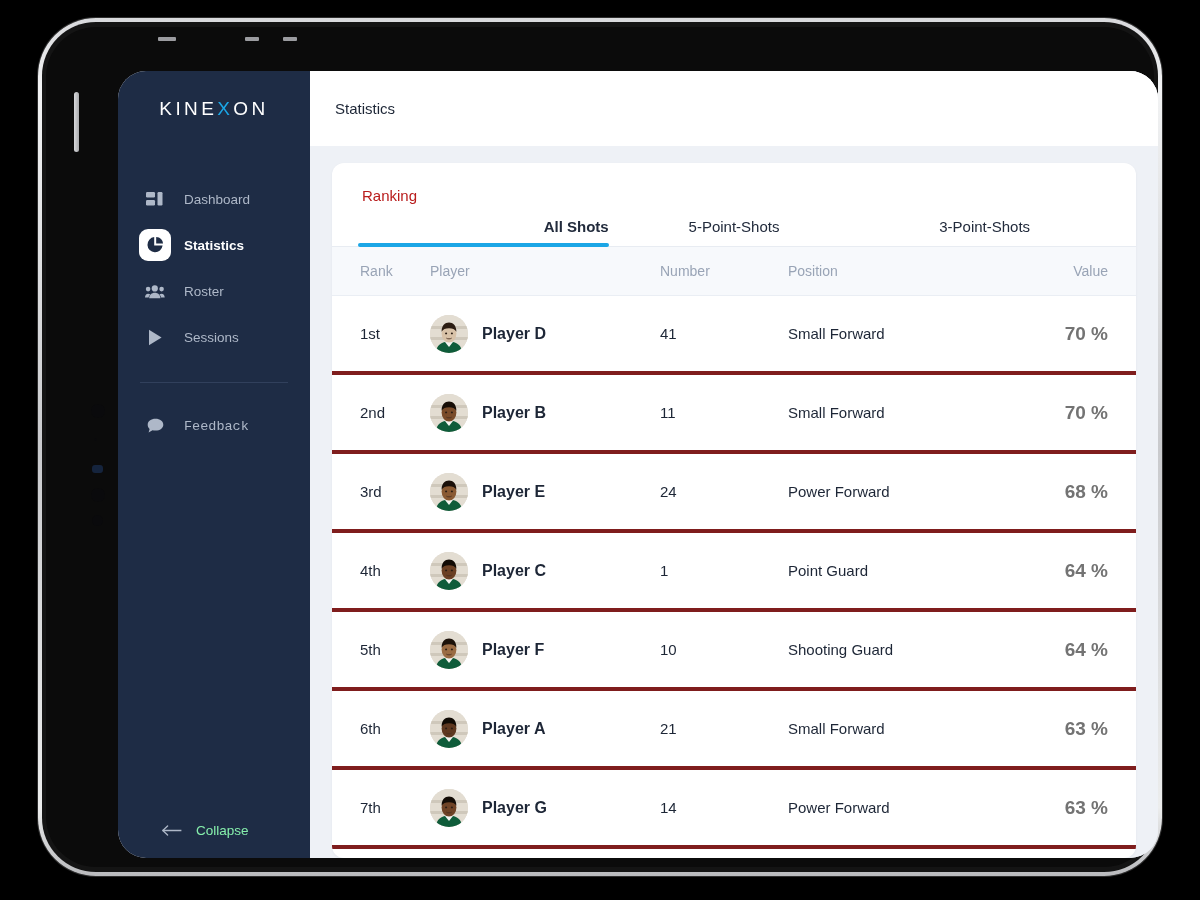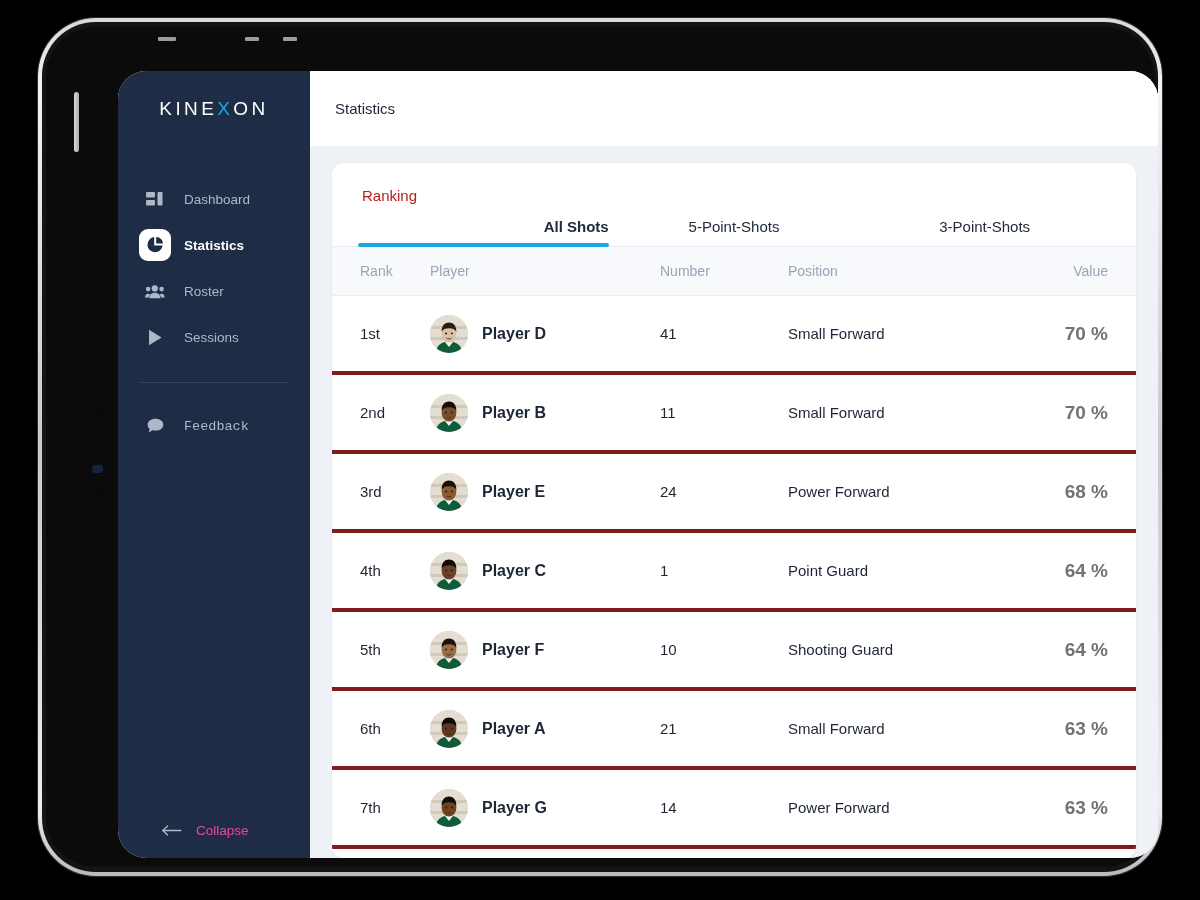--- a/index.html
+++ b/index.html
@@ -153,21 +153,21 @@
     margin: 22px 22px 0 22px;
   }
   #nav-secondary { margin-top: 20px; font-family: Liberation Mono, monospace; }
 
   #collapse-row {
     margin-top: auto;
     height: 56px;
     display: flex;
     align-items: center;
     padding-left: 44px;
-    color: #ec4899;
+    color: #86efac;
     font-size: 13.5px;
     cursor: pointer;
   }
   #collapse-arrow {
     margin-right: 14px;
     display: flex;
     align-items: center;
   }
 
   

